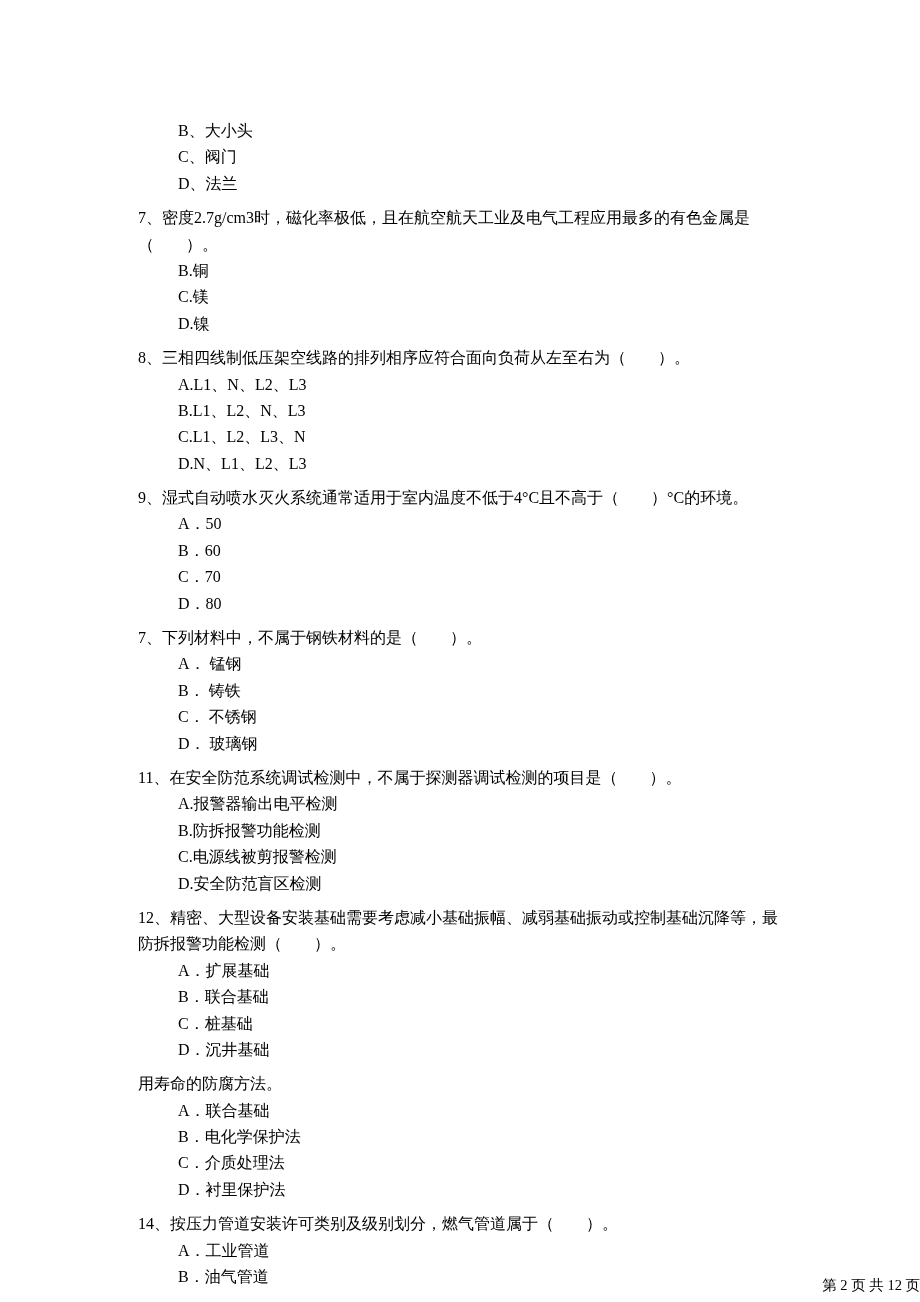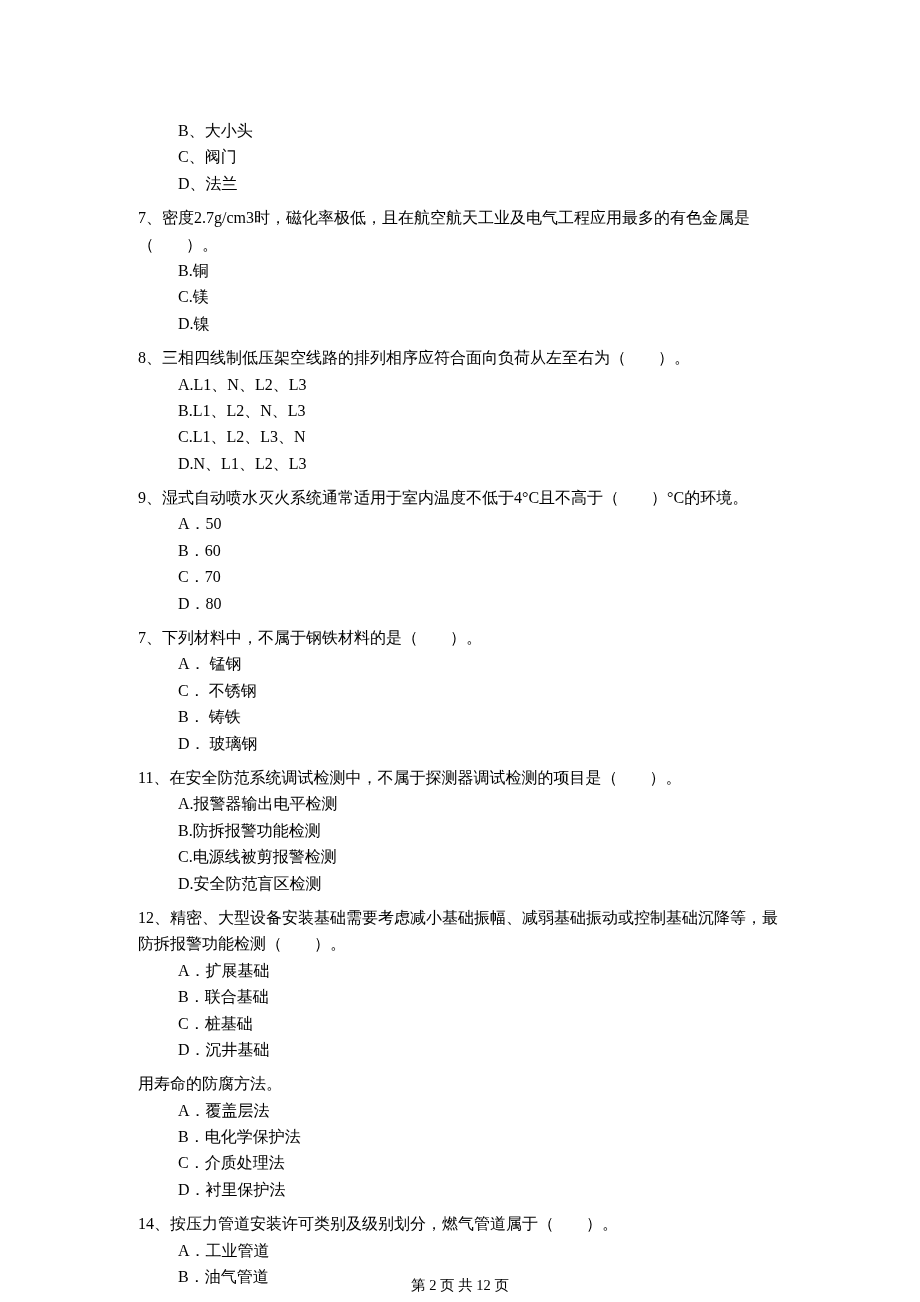--- a/index.html
+++ b/index.html
@@ -26,21 +26,21 @@
   }
   .option {
     padding-left: 2.5em;
     margin: 0;
   }
   .footer {
     position: absolute;
     bottom: 50px;
     left: 0;
     right: 0;
-    text-align: center;
+    text-align: right;
     font-size: 14.5px;
   }
 </style>
 </head>
 <body>
 
 <div class="page">
 
   <div class="question">
     <p class="option">B、大小头</p>
@@ -68,22 +68,22 @@
     <p class="q-text">9、湿式自动喷水灭火系统通常适用于室内温度不低于4°C且不高于（　　）°C的环境。</p>
     <p class="option">A．50</p>
     <p class="option">B．60</p>
     <p class="option">C．70</p>
     <p class="option">D．80</p>
   </div>
 
   <div class="question">
     <p class="q-text">7、下列材料中，不属于钢铁材料的是（　　）。</p>
     <p class="option">A． 锰钢</p>
+    <p class="option">B． 铸铁</p>
     <p class="option">C． 不锈钢</p>
-    <p class="option">B． 铸铁</p>
     <p class="option">D． 玻璃钢</p>
   </div>
 
   <div class="question">
     <p class="q-text">11、在安全防范系统调试检测中，不属于探测器调试检测的项目是（　　）。</p>
     <p class="option">A.报警器输出电平检测</p>
     <p class="option">B.防拆报警功能检测</p>
     <p class="option">C.电源线被剪报警检测</p>
     <p class="option">D.安全防范盲区检测</p>
   </div>
@@ -92,21 +92,21 @@
     <p class="q-text">12、精密、大型设备安装基础需要考虑减小基础振幅、减弱基础振动或控制基础沉降等，最</p>
     <p class="q-text">防拆报警功能检测（　　）。</p>
     <p class="option">A．扩展基础</p>
     <p class="option">B．联合基础</p>
     <p class="option">C．桩基础</p>
     <p class="option">D．沉井基础</p>
   </div>
 
   <div class="question">
     <p class="q-text">用寿命的防腐方法。</p>
-    <p class="option">A．覆盖层法</p>
+    <p class="option">A．联合基础</p>
     <p class="option">B．电化学保护法</p>
     <p class="option">C．介质处理法</p>
     <p class="option">D．衬里保护法</p>
   </div>
 
   <div class="question">
     <p class="q-text">14、按压力管道安装许可类别及级别划分，燃气管道属于（　　）。</p>
     <p class="option">A．工业管道</p>
     <p class="option">B．油气管道</p>
   </div>

